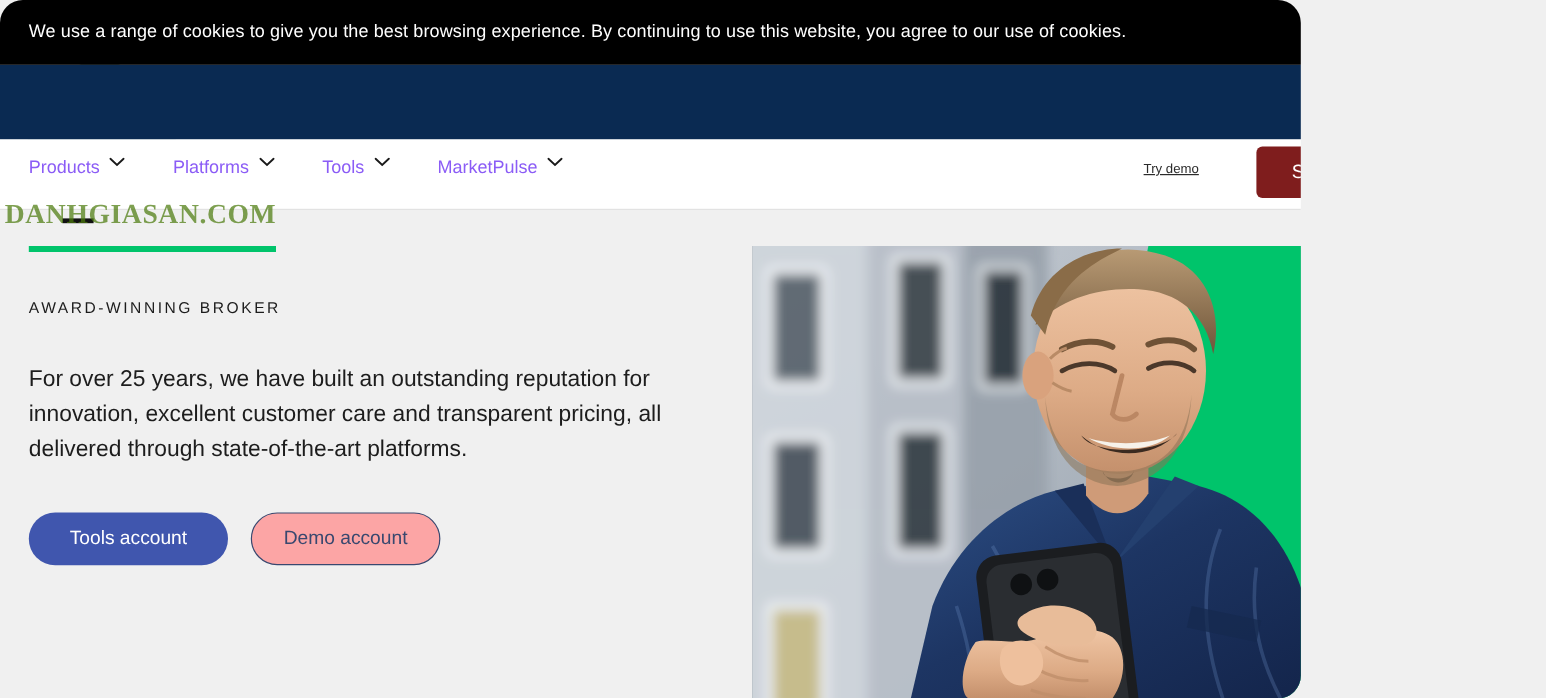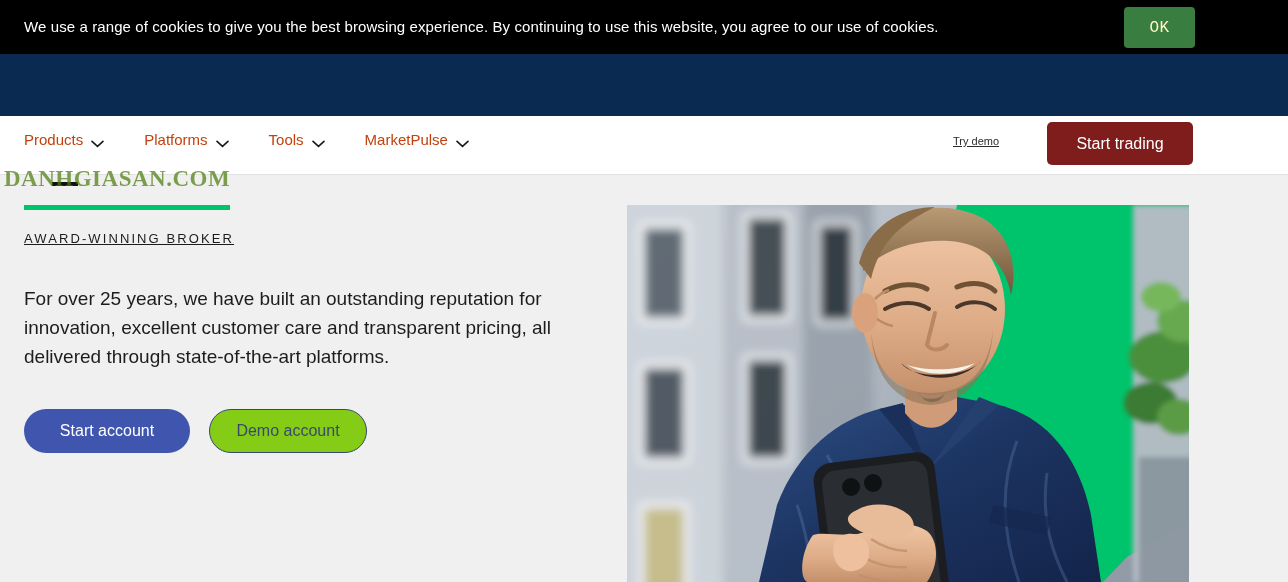--- a/index.html
+++ b/index.html
@@ -8,24 +8,25 @@
     width: 1288px;
     height: 582px;
     overflow: hidden;
     background: #f0f0f0;
     font-family: "Liberation Sans", sans-serif;
     -webkit-font-smoothing: antialiased;
   }
 
   #page {
     position: relative;
-    width: 1288px;
+    width: 1084px;
     height: 582px;
     background: #f0f0f0;
     overflow: hidden;
+    border-radius: 19px;
   }
 
   
   #cookie-banner {
     position: absolute;
     left: 0; top: 0;
     width: 1288px;
     height: 54px;
     background: #000000;
     display: flex;
@@ -162,23 +163,23 @@
   #sub-nav-items {
     position: absolute;
     left: 24px;
     top: 15px;
     display: flex;
     align-items: center;
     gap: 40px;
   }
   .sub-nav-item {
     display: flex;
-    align-items: flex-end;
+    align-items: flex-start;
     gap: 8px;
-    color: #c2410c;
+    color: #8b5cf6;
     font-size: 15px;
     cursor: pointer;
     position: relative;
     padding-bottom: 2px;
   }
   .sub-nav-item.active::after {
     content: "";
     position: absolute;
     left: 28px;
     bottom: -36px;
@@ -237,26 +238,25 @@
     top: 205px;
     width: 580px;
     z-index: 10;
   }
   #hero-rule {
     width: 206px;
     height: 5px;
     background: #00c46b;
   }
   #hero-eyebrow {
-    margin-top: 21px;
+    margin-top: 39px;
     font-size: 13px;
     letter-spacing: 2.1px;
     color: #1c1c1c;
     font-weight: normal;
-    text-decoration: underline;
   }
   #hero-title {
     margin-top: 22px;
     font-size: 43px;
     line-height: 48px;
     font-weight: bold;
     color: #111111;
     letter-spacing: -0.6px;
   }
   #hero-body {
@@ -279,21 +279,21 @@
     color: #ffffff;
     border: none;
     border-radius: 22px;
     font-size: 16px;
     font-family: "Liberation Sans", sans-serif;
     cursor: pointer;
   }
   #demo-account {
     width: 158px;
     height: 44px;
-    background: #84cc16;
+    background: #fca5a5;
     color: #39486f;
     border: 1.5px solid #39486f;
     border-radius: 22px;
     font-size: 16px;
     font-family: "Liberation Sans", sans-serif;
     cursor: pointer;
   }
 
   
   #hero-image {
@@ -426,21 +426,21 @@
   <a id="try-demo" href="#">Try demo</a>
   <button id="start-trading">Start trading</button>
 
   <div id="watermark-text">DANHGIASAN.COM</div>
 
   <div id="hero-left">
     <div id="hero-rule"></div>
     <div id="hero-eyebrow">AWARD-WINNING BROKER</div>
     <p id="hero-body">For over 25 years, we have built an outstanding reputation for innovation, excellent customer care and transparent pricing, all delivered through state-of-the-art platforms.</p>
     <div id="hero-ctas">
-      <button id="create-account">Start account</button>
+      <button id="create-account">Tools account</button>
       <button id="demo-account">Demo account</button>
     </div>
   </div>
 
   <div id="hero-image">
     <svg viewBox="0 0 562 377" preserveAspectRatio="xMidYMid slice">
       <defs>
         <linearGradient id="bldg" x1="0" y1="0" x2="1" y2="1">
           <stop offset="0%" stop-color="#c8ced6"></stop>
           <stop offset="55%" stop-color="#a7b0ba"></stop>

